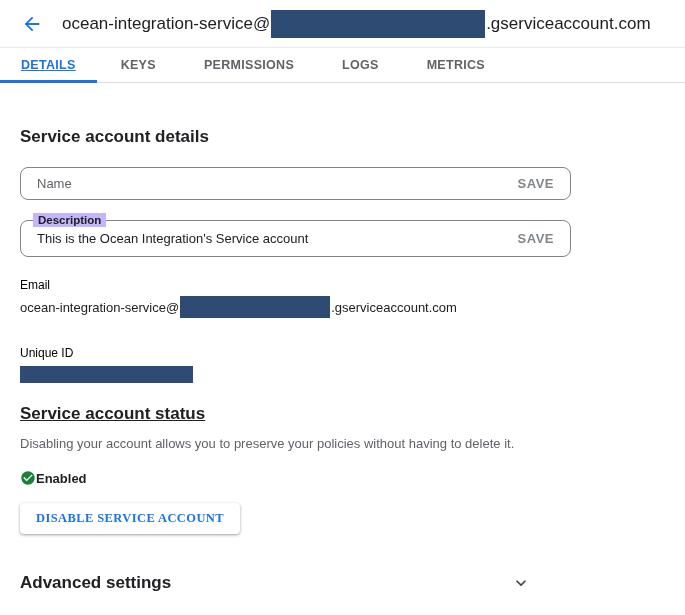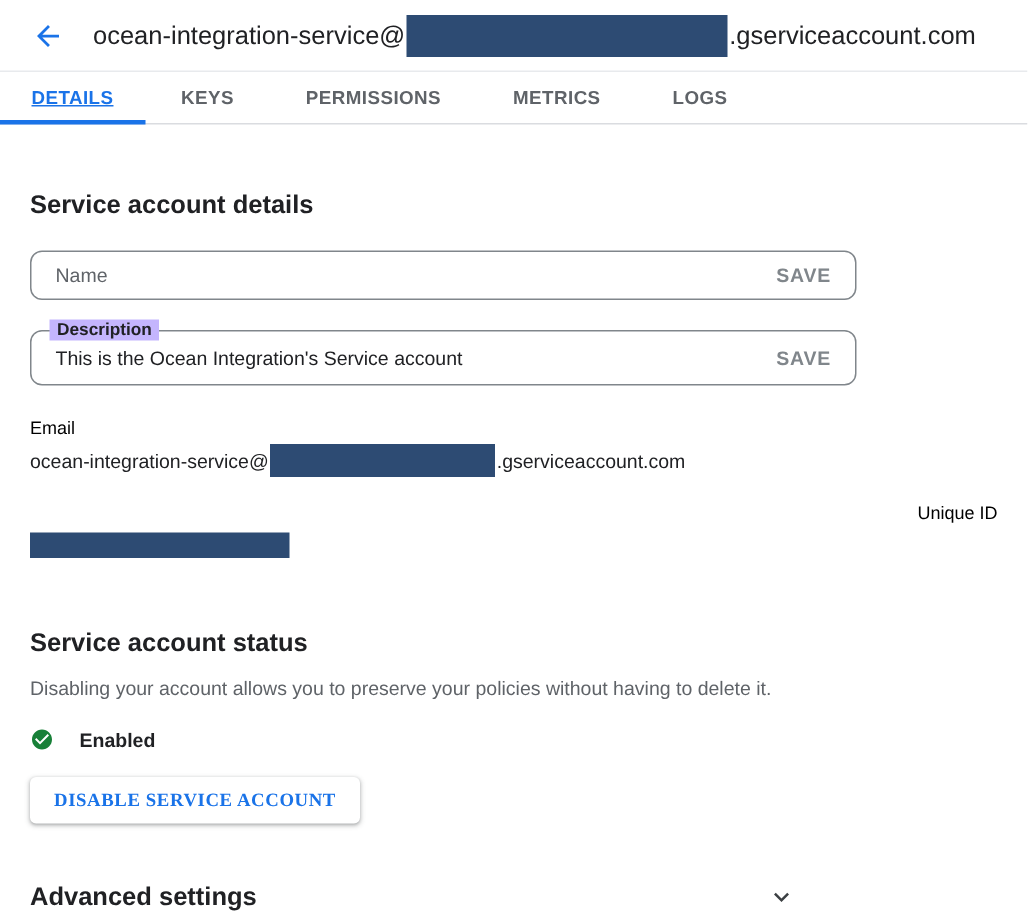--- a/index.html
+++ b/index.html
@@ -50,21 +50,21 @@
     height: 3px; background: #1a73e8;
   }
 
   
   .content { padding: 0 20px; }
   .section-heading {
     margin: 0; font-size: 17px; line-height: 20px; font-weight: 700;
     color: #202124;
   }
   .h-details { margin-top: 44px; }
-  .h-status  { margin-top: 47px; }
+  .h-status  { margin-top: 21px; text-decoration: underline; }
 
   
   .field {
     width: 551px; height: 33px;
     border: 1px solid #80868b; border-radius: 8px;
     display: flex; align-items: center;
     padding: 0 16px; position: relative; background: #fff;
   }
   .field-name { margin-top: 20px; }
   .field-description { margin-top: 20px; height: 37px; }
@@ -82,21 +82,21 @@
   }
   .save-btn {
     font-size: 13px; font-weight: 700; letter-spacing: 0.5px;
     color: #80868b; margin-left: 12px; cursor: pointer;
     flex: 0 0 auto; user-select: none;
   }
 
   
   .meta-label { font-size: 12px; line-height: 14px; color: #000000; }
   .lbl-email { margin-top: 21px; }
-  .lbl-uid   { margin-top: 17px; text-align: right; }
+  .lbl-uid   { margin-top: 28px; }
   .meta-value {
     margin-top: 4px; font-size: 13px; color: #202124;
     display: flex; align-items: center; white-space: nowrap;
   }
   .redact-email {
     display: inline-block; width: 150px; height: 22px;
     background: #2d4b73; margin: 0 1px;
   }
   .redact-uid {
     display: block; width: 173px; height: 17px;
@@ -106,21 +106,21 @@
   
   .status-desc {
     margin: 12px 0 0 0; font-size: 13px; line-height: 16px;
     color: #5f6368;
   }
   .enabled-row {
     margin-top: 18px; display: flex; align-items: center;
   }
   .status-icon { width: 16px; height: 16px; display: flex; flex: 0 0 auto; }
   .enabled-label {
-    font-size: 13px; font-weight: 700; color: #202124; margin-left: 17px;
+    font-size: 13px; font-weight: 700; color: #202124; margin-left: 0;
   }
   .disable-btn {
     margin-top: 17px; height: 31px; padding: 0 16px;
     background: #ffffff; border: none; border-radius: 4px;
     box-shadow: 0 1px 2px rgba(60,64,67,0.30), 0 1px 3px 1px rgba(60,64,67,0.15);
     color: #1a73e8; font-family: Liberation Serif, serif;
     font-size: 12.5px; font-weight: 700; letter-spacing: 0.4px;
     cursor: pointer;
   }
 
@@ -154,24 +154,24 @@
   <div class="tab active">
     <span>DETAILS</span>
   </div>
   <div class="tab">
     <span>KEYS</span>
   </div>
   <div class="tab">
     <span>PERMISSIONS</span>
   </div>
   <div class="tab">
+    <span>LOGS</span>
+  </div>
+  <div class="tab">
     <span>METRICS</span>
-  </div>
-  <div class="tab">
-    <span>LOGS</span>
   </div>
 </div>
 
 <div class="content">
 
   
   <h2 class="section-heading h-details">Service account details</h2>
 
   <div class="field field-name">
     <input type="text" placeholder="Name" style="">

